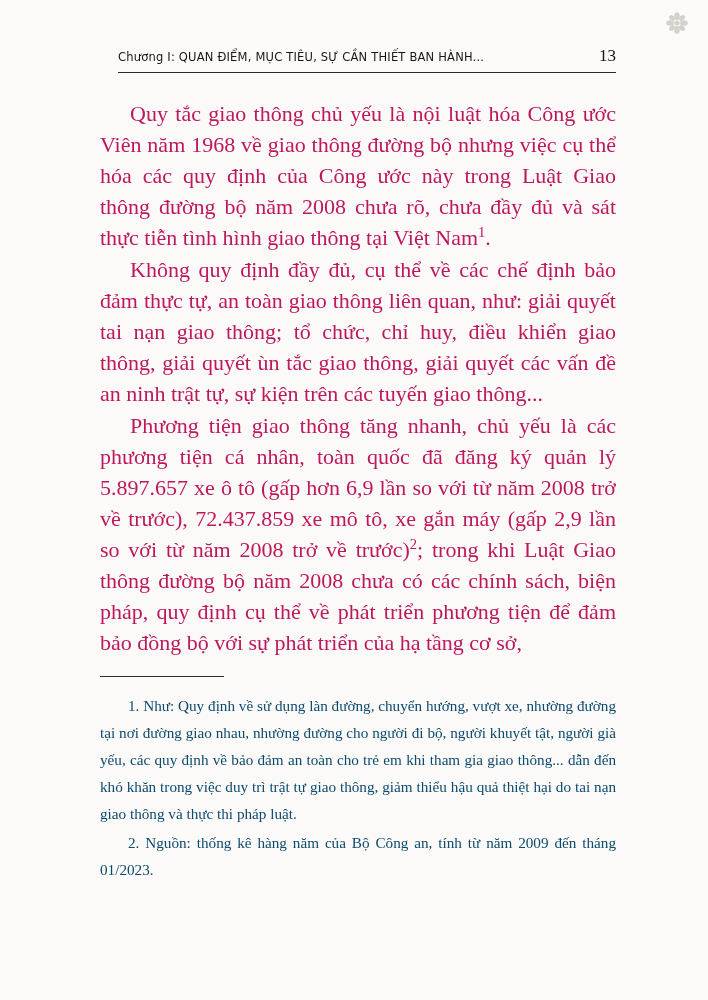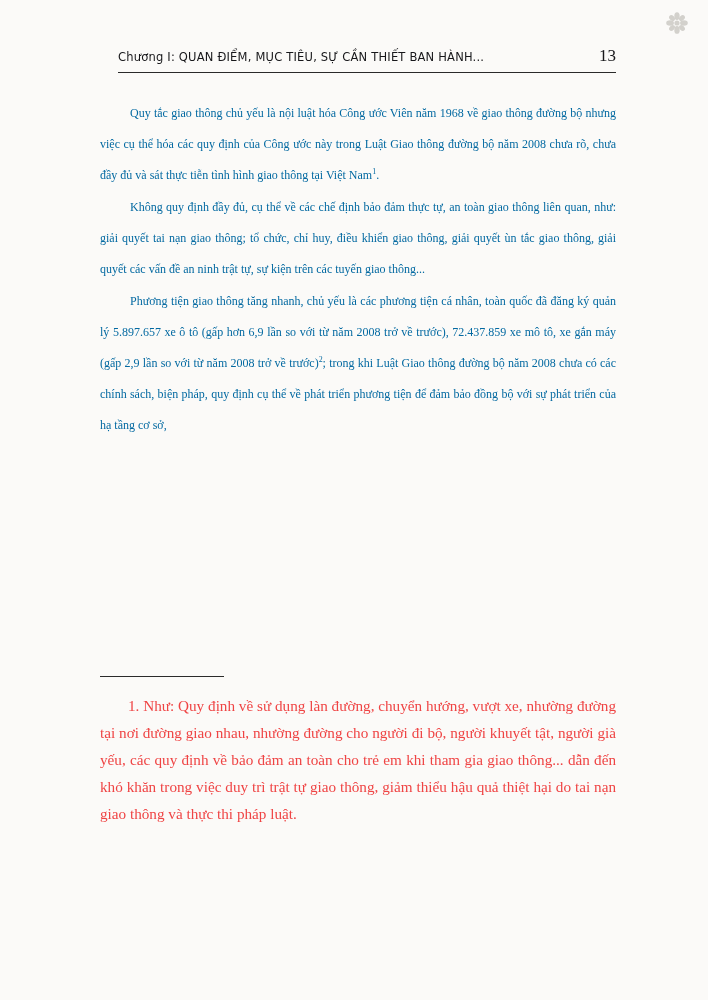--- a/index.html
+++ b/index.html
@@ -58,25 +58,25 @@
     color: #17171a;
   }
   .content {
     position: absolute;
     left: 100px;
     right: 92px;
     top: 98px;
   }
   p.para {
     margin: 0 0 1px 0;
-    font-size: 12px;
+    font-size: 22px;
     line-height: 31px;
     text-align: justify;
     text-indent: 30px;
-    color: #0369a1;
+    color: #be185d;
     hyphens: none;
   }
   sup {
     font-size: 0.66em;
     vertical-align: super;
     line-height: 0;
   }
   .footnote-rule {
     position: absolute;
     left: 100px;
@@ -90,21 +90,21 @@
     left: 100px;
     right: 92px;
     top: 692px;
   }
   p.footnote {
     margin: 0 0 2px 0;
     font-size: 15.2px;
     line-height: 27px;
     text-align: justify;
     text-indent: 28px;
-    color: #ef4444;
+    color: #0c4a6e;
   }
 </style>
 </head>
 <body>
 
 <div class="page">
 
   <div class="corner-ornament">
     <svg viewBox="0 0 24 24" width="26" height="26" aria-hidden="true">
       <g fill="currentColor">
@@ -131,15 +131,16 @@
 
     <p class="para">Không quy định đầy đủ, cụ thể về các chế định bảo đảm thực tự, an toàn giao thông liên quan, như: giải quyết tai nạn giao thông; tổ chức, chỉ huy, điều khiển giao thông, giải quyết ùn tắc giao thông, giải quyết các vấn đề an ninh trật tự, sự kiện trên các tuyến giao thông...</p>
 
     <p class="para"><span>Phương tiện giao thông tăng nhanh, chủ yếu là các phương tiện cá nhân, toàn quốc đã đăng ký quản lý 5.897.657 xe ô tô (gấp hơn 6,9 lần so với từ năm 2008 trở về trước), 72.437.859 xe mô tô, xe gắn máy (gấp 2,9 lần so với từ năm 2008 trở về trước)</span><sup>2</sup><span>; trong khi Luật Giao thông đường bộ năm 2008 chưa có các chính sách, biện pháp, quy định cụ thể về phát triển phương tiện để đảm bảo đồng bộ với sự phát triển của hạ tầng cơ sở,</span></p>
   </div>
 
   <div class="footnote-rule"></div>
 
   <div class="footnotes">
     <p class="footnote">1. Như: Quy định về sử dụng làn đường, chuyển hướng, vượt xe, nhường đường tại nơi đường giao nhau, nhường đường cho người đi bộ, người khuyết tật, người già yếu, các quy định về bảo đảm an toàn cho trẻ em khi tham gia giao thông... dẫn đến khó khăn trong việc duy trì trật tự giao thông, giảm thiểu hậu quả thiệt hại do tai nạn giao thông và thực thi pháp luật.</p>
+    <p class="footnote">2. Nguồn: thống kê hàng năm của Bộ Công an, tính từ năm 2009 đến tháng 01/2023.</p>
   </div>
 
 </div>
 
 </body></html>

